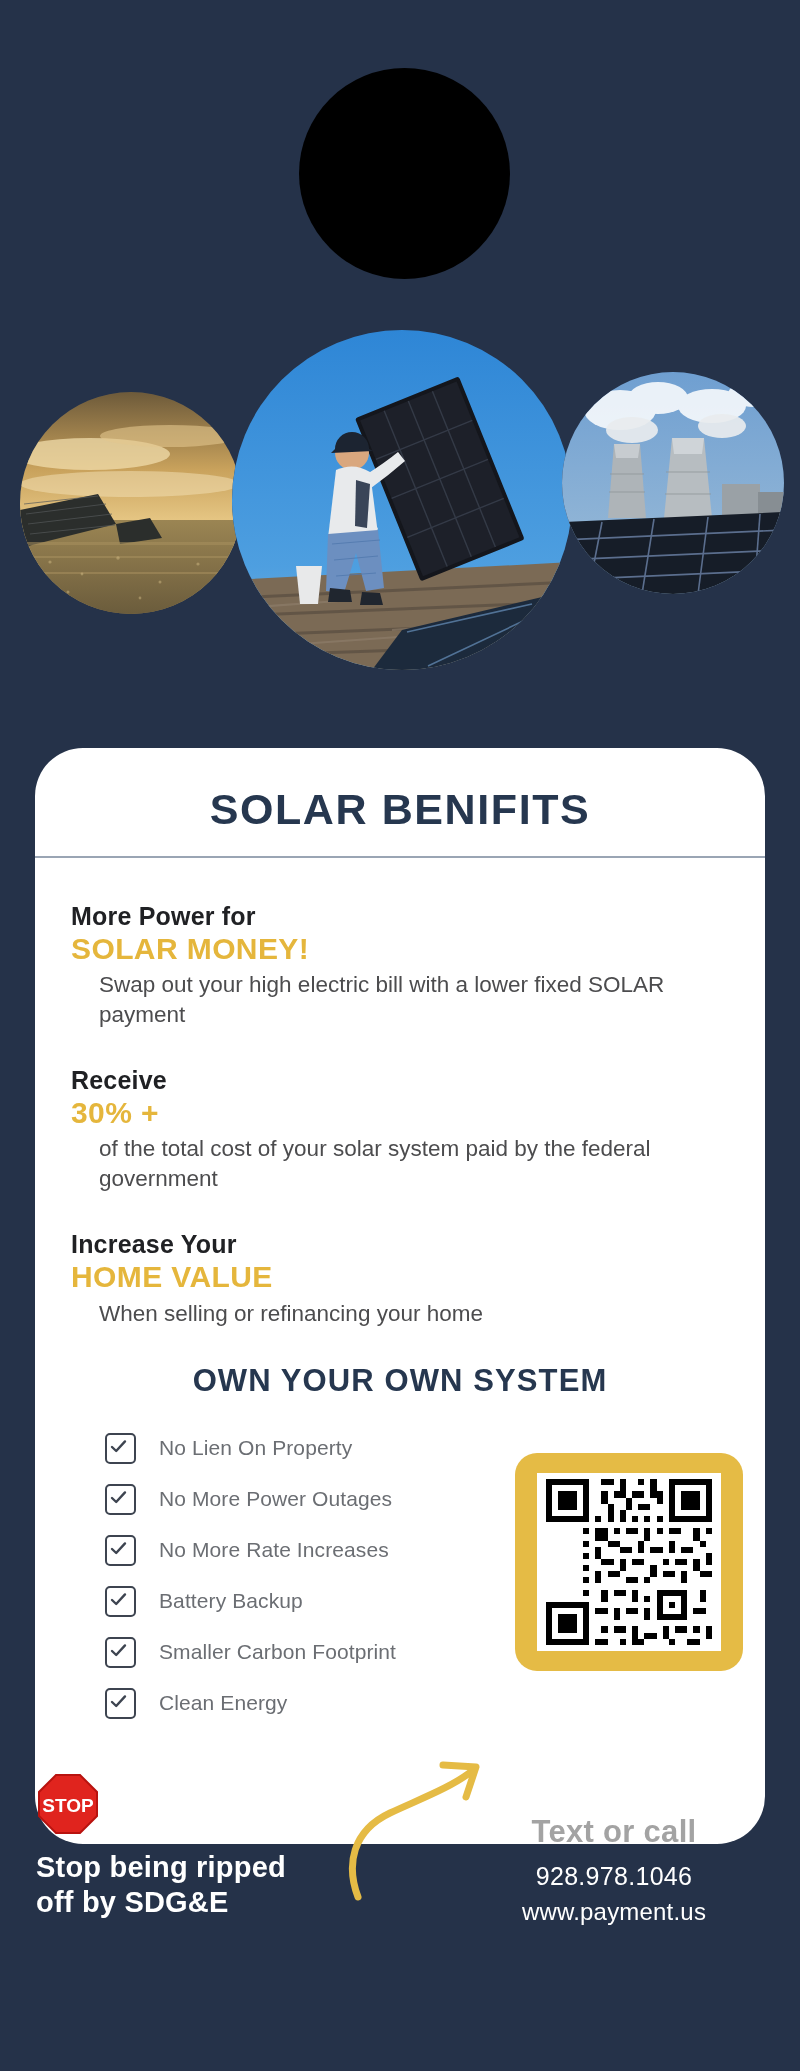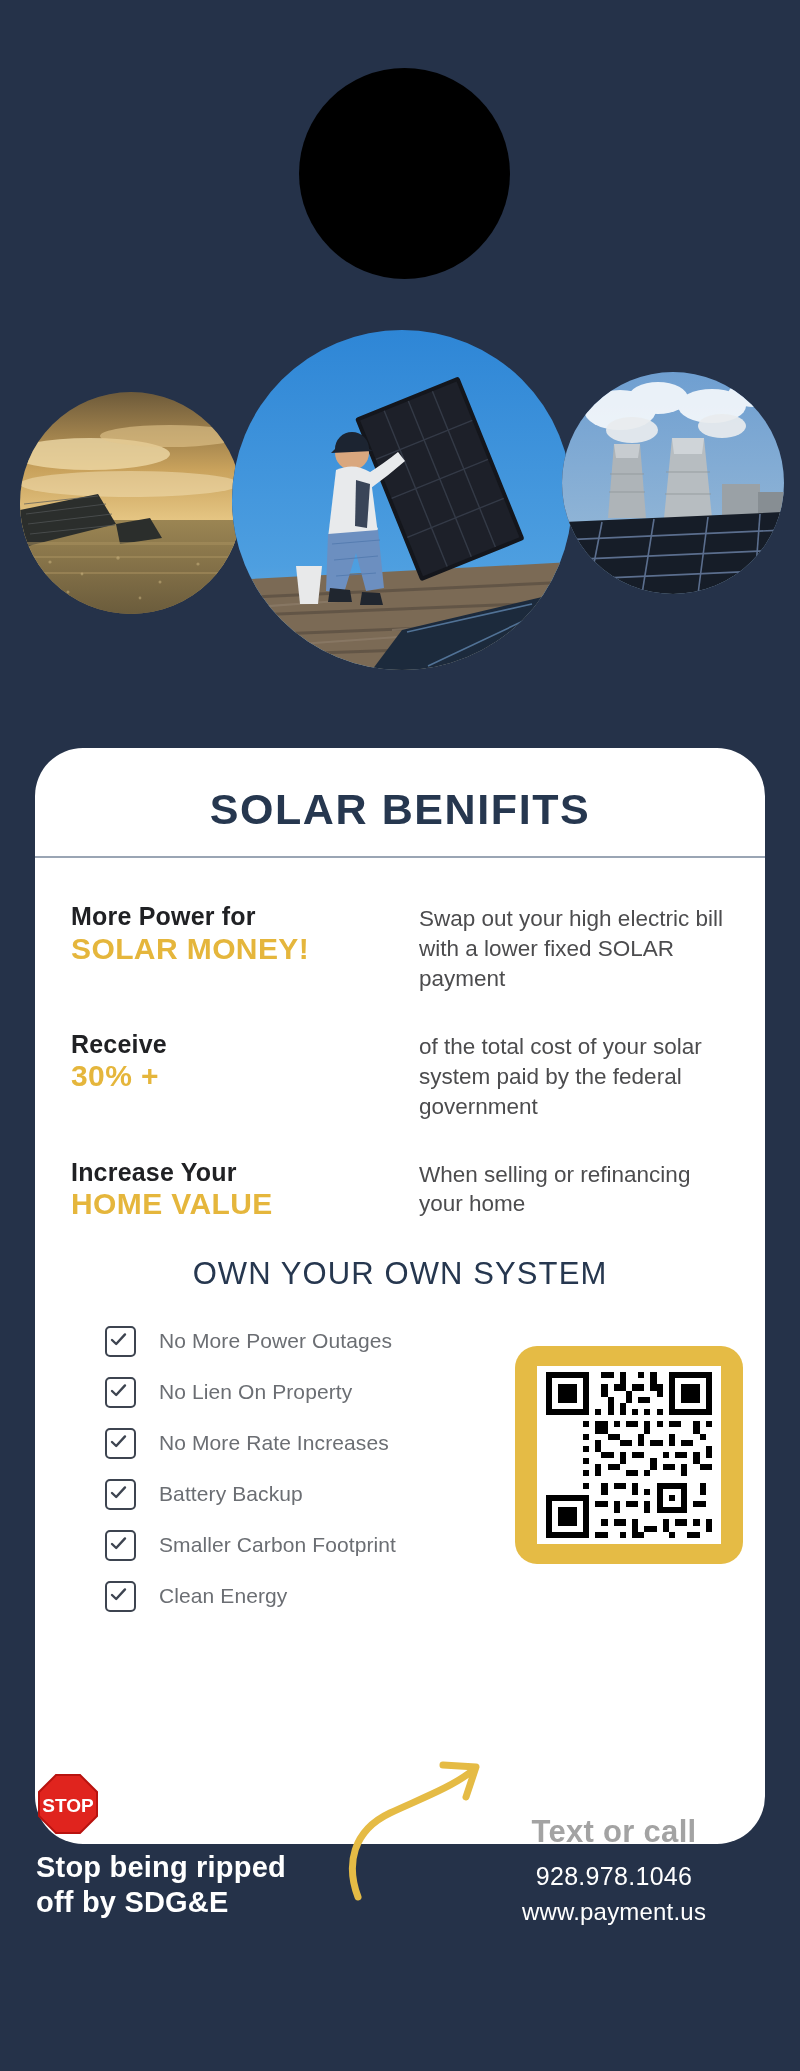--- a/index.html
+++ b/index.html
@@ -58,21 +58,21 @@
     color:#26374f;
     padding-top:37px;
   }
   .divider{
     margin-top:22px;
     height:2px;
     background:#9aa5b4;
   }
   
   .benefits{ padding:42px 36px 0 36px; }
-  .brow{ display:flex; margin-bottom:34px; }
+  .brow{ display:flex; margin-bottom:34px;flex-direction:column; }
   .bleft{ width:320px; flex:none; padding-top:2px;}
   .bl-top{
     font-size:25px; font-weight:bold; color:#202124;
     line-height:1.18; letter-spacing:.2px;
   }
   .bl-hi{
     font-size:30px; font-weight:bold; color:#e5b63c;
     line-height:1.16; letter-spacing:.4px;
   }
   .bright{
@@ -80,21 +80,21 @@
     font-size:22.5px;
     color:#4c4c4e;
     line-height:1.33;
     padding-top:4px;
     margin-left:28px;
   }
   
   .own-title{
     text-align:center;
     font-size:31px;
-    font-weight:normal;
+    font-weight:bold;
     letter-spacing:1.1px;
     color:#26374f;
     margin-top:14px;
   }
   .lower{
     position:relative;
     margin-top:34px;
     padding:0 28px;
     min-height:300px;
   }
@@ -402,30 +402,30 @@
     <div class="lower">
 
       <div class="checklist">
 
         <div class="citem">
           <div class="cbox">
             <svg width="19" height="19" viewBox="0 0 19 19">
                 <path d="M3 10 L7.2 14 L16 4.4" stroke="#3d4450" stroke-width="2.4" fill="none" stroke-linecap="round" stroke-linejoin="round"></path>
               </svg>
           </div>
-          <div class="clabel">No More Power Outages</div>
+          <div class="clabel">No Lien On Property</div>
         </div>
 
         <div class="citem">
           <div class="cbox">
             <svg width="19" height="19" viewBox="0 0 19 19">
                 <path d="M3 10 L7.2 14 L16 4.4" stroke="#3d4450" stroke-width="2.4" fill="none" stroke-linecap="round" stroke-linejoin="round"></path>
               </svg>
           </div>
-          <div class="clabel">No Lien On Property</div>
+          <div class="clabel">No More Power Outages</div>
         </div>
 
         <div class="citem">
           <div class="cbox">
             <svg width="19" height="19" viewBox="0 0 19 19">
                 <path d="M3 10 L7.2 14 L16 4.4" stroke="#3d4450" stroke-width="2.4" fill="none" stroke-linecap="round" stroke-linejoin="round"></path>
               </svg>
           </div>
           <div class="clabel">No More Rate Increases</div>
         </div>

